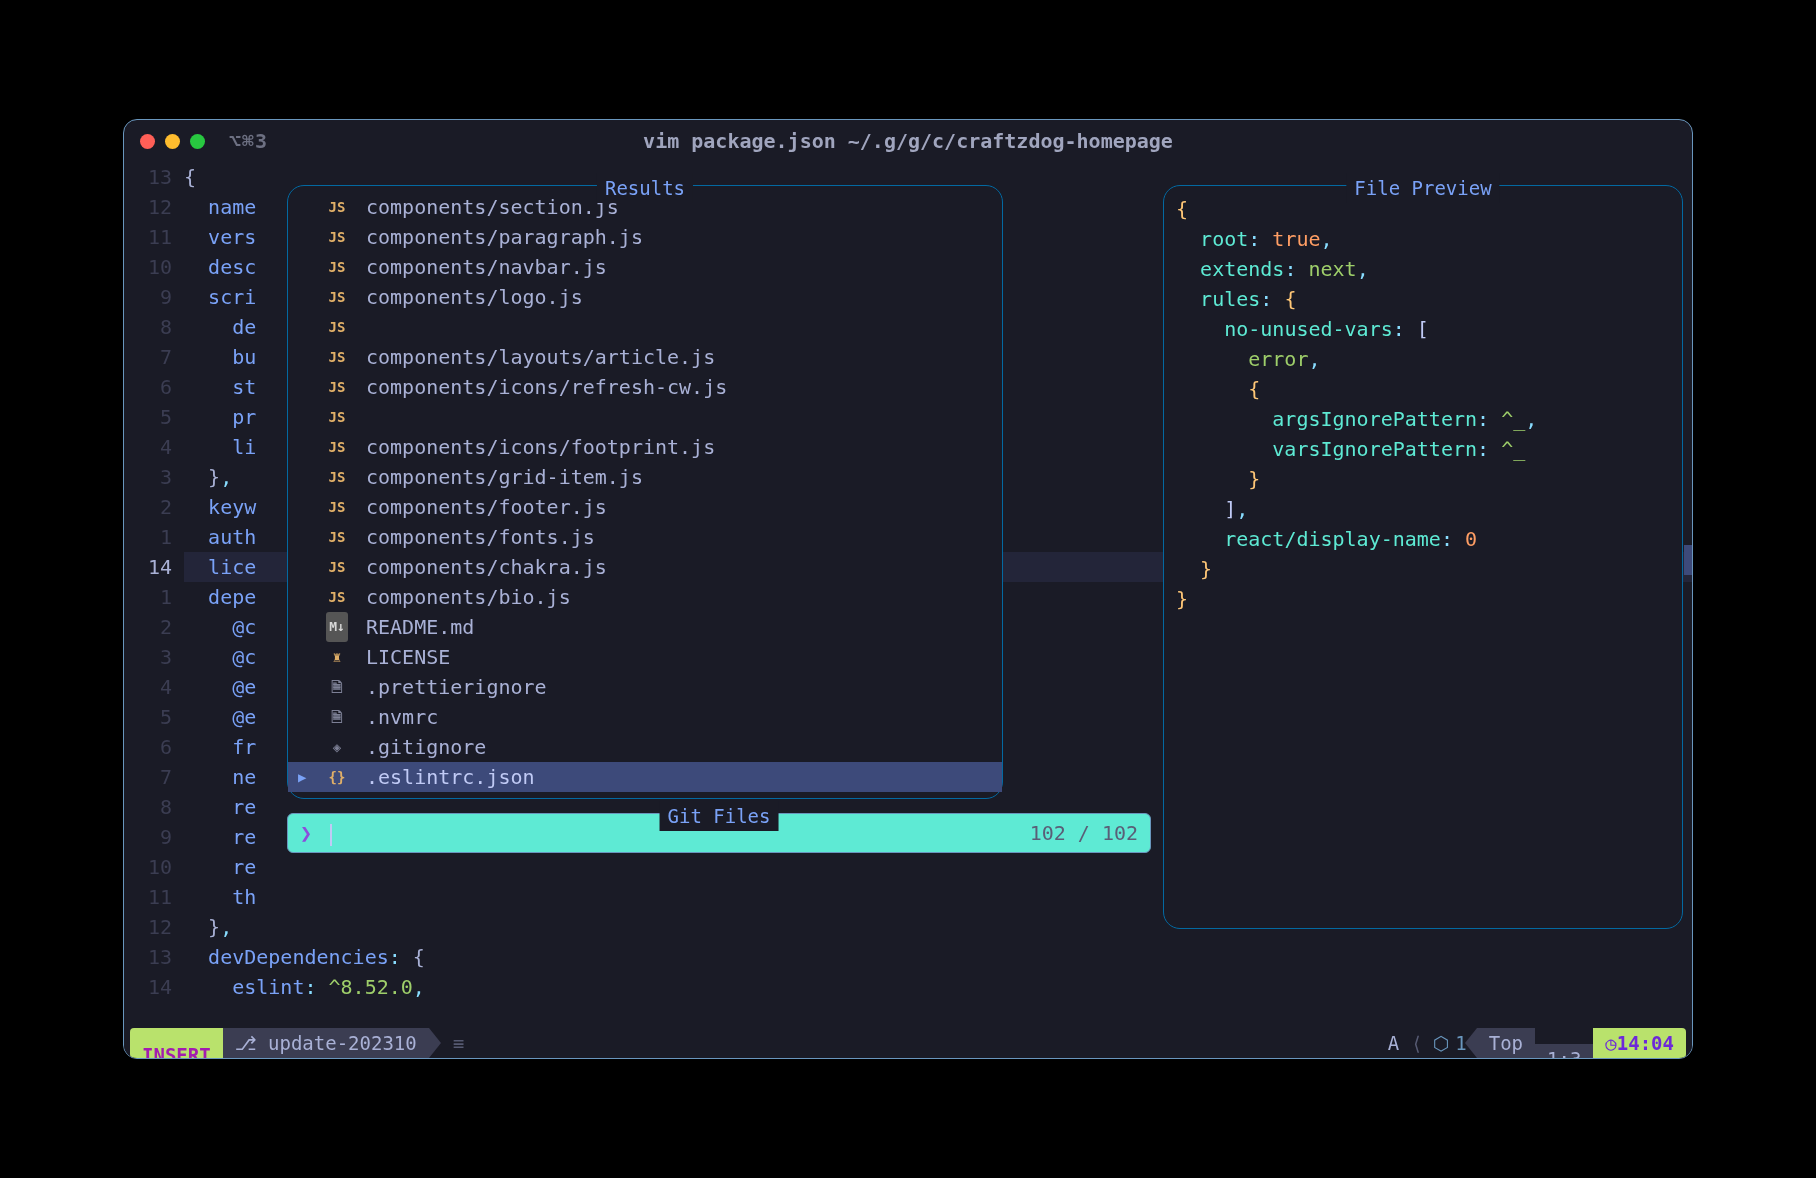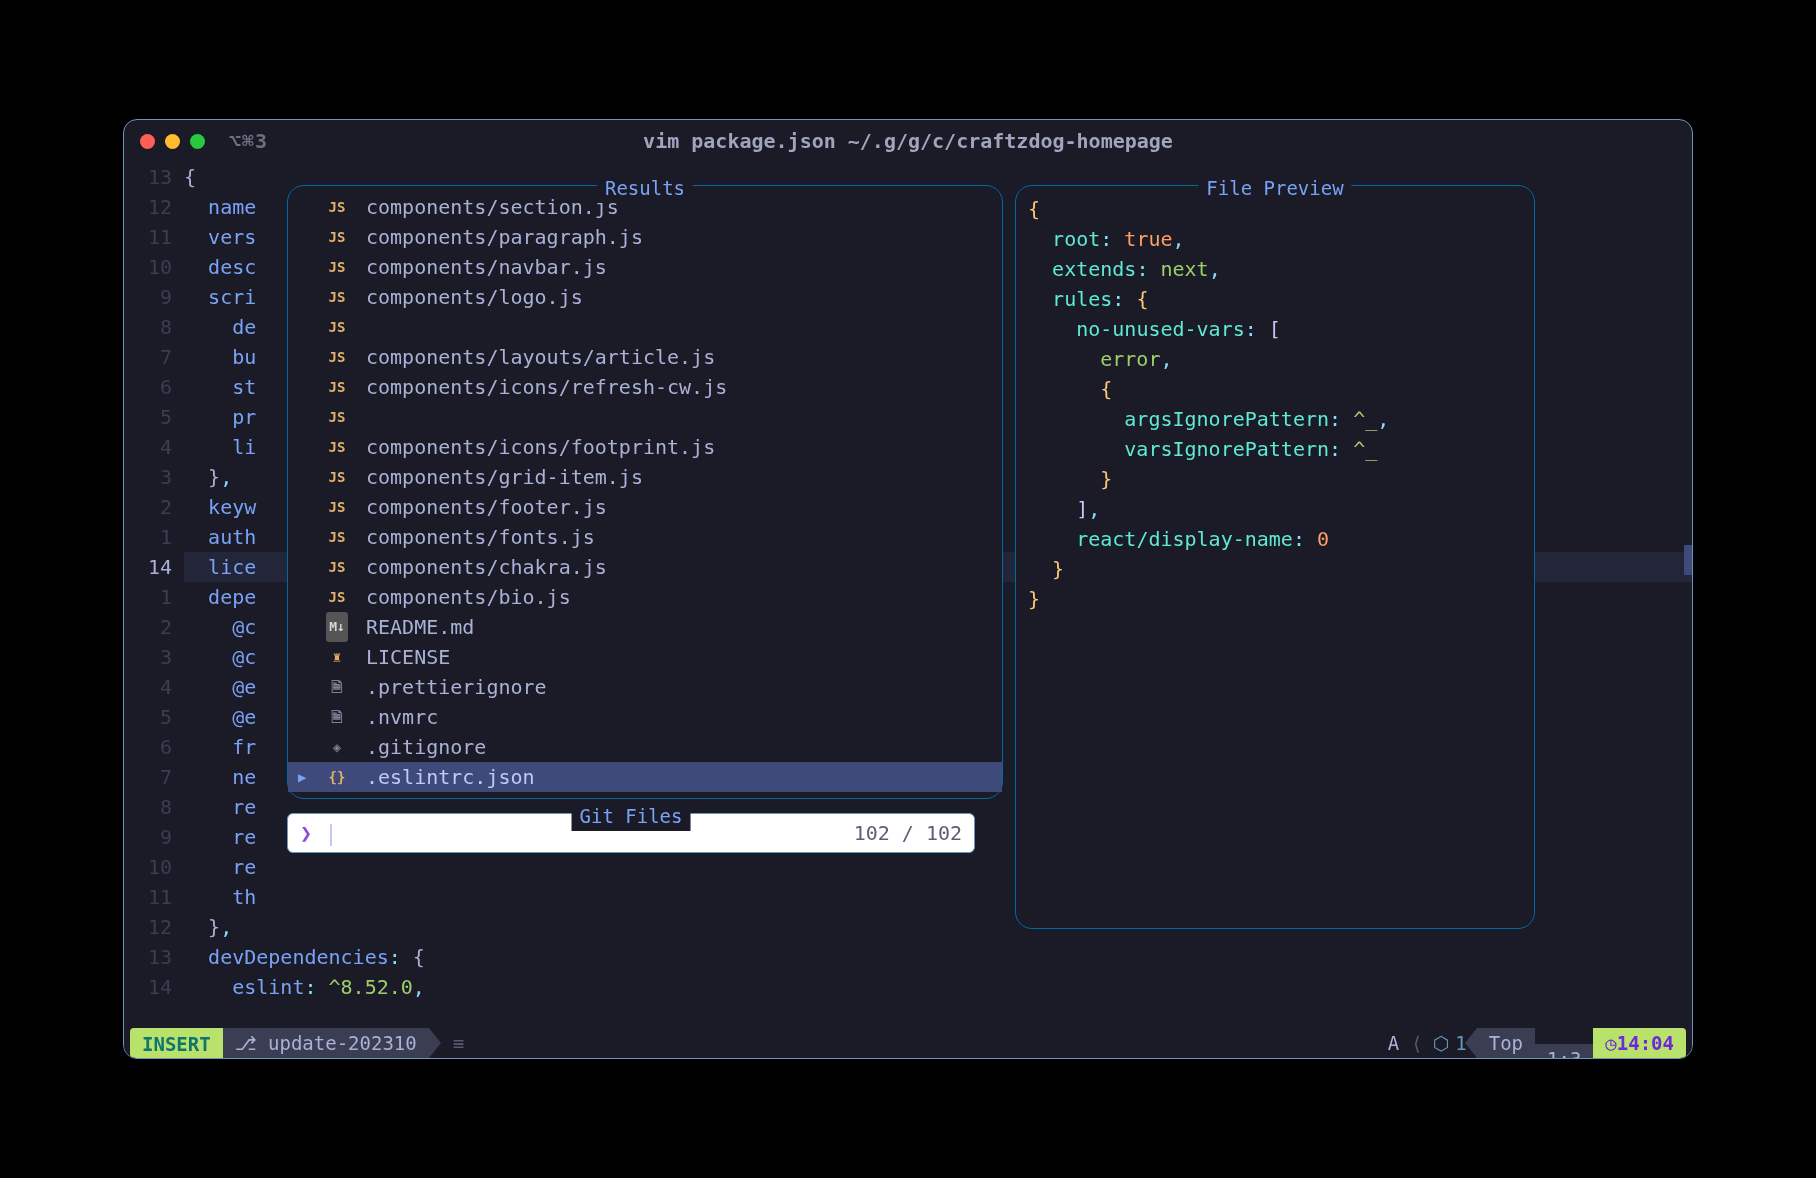--- a/index.html
+++ b/index.html
@@ -111,24 +111,24 @@
   .result-item.selected { background: #3d4a7a; color: #c0caf5; }
   .selarrow { color: #7aa2f7; width: 10px; font-size:14px;}
   .ficon { width: 22px; text-align:center; font-size: 14px; font-weight: bold; }
   .ic-js { color: #e0af68; }
   .ic-md { color: #d7d7d7; font-size:13px; background:#555; border-radius:3px; padding:0 2px;}
   .ic-lic { color: #e0af68; }
   .ic-txt { color: #7d8096; }
   .ic-git { color: #7d8096; }
   .ic-json { color: #e0af68; }
   .input-panel {
-    width: 688px;
+    width: 864px;
     border: 1px solid #6996bd;
     border-radius: 6px;
-    background: #ffffff;
+    background: #5eead4;
     position: relative;
     margin-top: 14px;
   }
   .input-row {
     display: flex;
     align-items: center;
     padding: 4px 12px;
     line-height: 30px;
     justify-content: space-between;
   }
@@ -148,23 +148,23 @@
   .statusbar {
     height: 30px;
     background: #1a1b26;
     display: flex;
     align-items: stretch;
     font-size: 19px;
     line-height: 30px;
   }
   .sb-insert {
     background: #b9e26c;
-    color: #0f766e;
+    color: #a21caf;
     font-weight: bold;
-    padding: 1px 12px;
+    padding: 12px 12px;
     border-top-left-radius: 4px;
     border-bottom-left-radius: 4px;
     margin-left: 6px;
   }
   .sb-branch {
     background: #3b3d52;
     color: #a9b1d6;
     padding: 0 12px;
     position: relative;
   }

